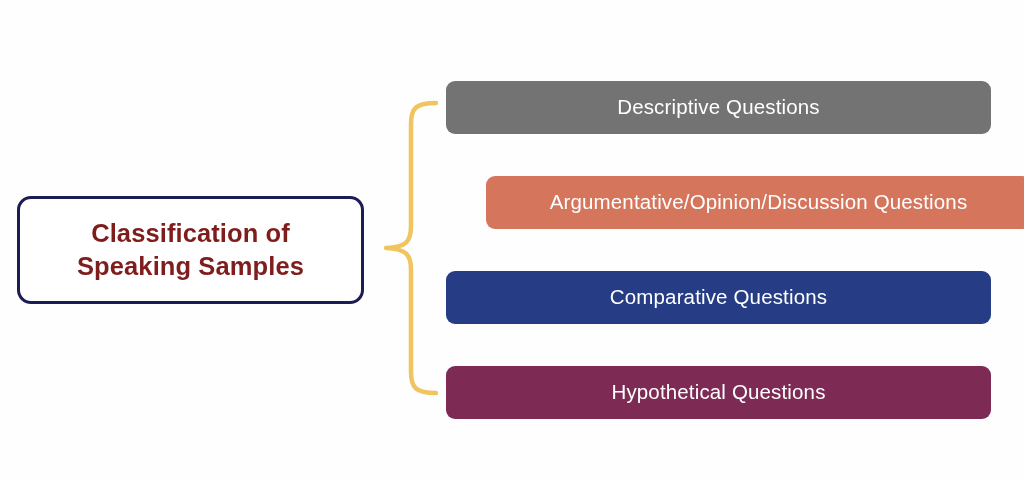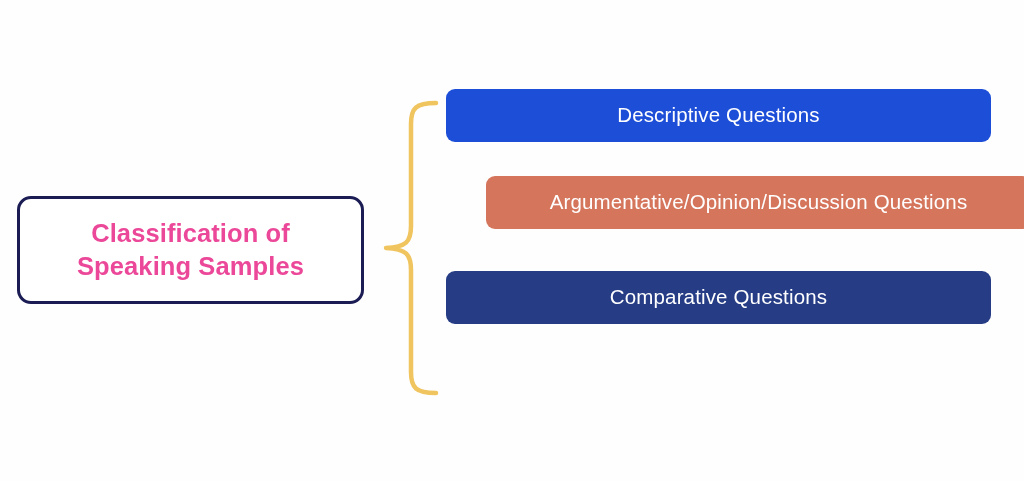--- a/index.html
+++ b/index.html
@@ -34,21 +34,21 @@
     border-radius: 14px;
     background: #ffffff;
     display: flex;
     align-items: center;
     justify-content: center;
     text-align: center;
   }
   .root-node-label {
     font-size: 25.5px;
     font-weight: bold;
-    color: #ec4899;
+    color: #7f1d1d;
     line-height: 1.28;
     letter-spacing: 0.1px;
     white-space: pre-line;
   }
 
   
   .brace-wrap {
     position: absolute;
     left: 370px;
     top: 92px;
@@ -105,26 +105,29 @@
       <path d="M 66 11
                C 46 11, 41 16, 41 32
                L 41 134
                C 41 150, 36 155, 16 156
                C 36 157, 41 162, 41 178
                L 41 280
                C 41 296, 46 301, 66 301" fill="none" stroke="#f0c560" stroke-width="4.5" stroke-linecap="round" stroke-linejoin="round"></path>
     </svg>
   </div>
 
-  <div class="category-bar bar-0" style="background:#1d4ed8;margin-top:8px;">
+  <div class="category-bar bar-0" style="background:#737373;">
     <span class="category-bar-label">Descriptive Questions</span>
   </div>
 
   <div class="category-bar bar-1" style="background:#d4755c;margin-left:40px;">
     <span class="category-bar-label">Argumentative/Opinion/Discussion Questions</span>
   </div>
 
   <div class="category-bar bar-2" style="background:#263d86;align-items:center;">
     <span class="category-bar-label">Comparative Questions</span>
   </div>
 
+  <div class="category-bar bar-3" style="background:#7d2a55;">
+    <span class="category-bar-label">Hypothetical Questions</span>
+  </div>
 
 </div>
 
 </body></html>

